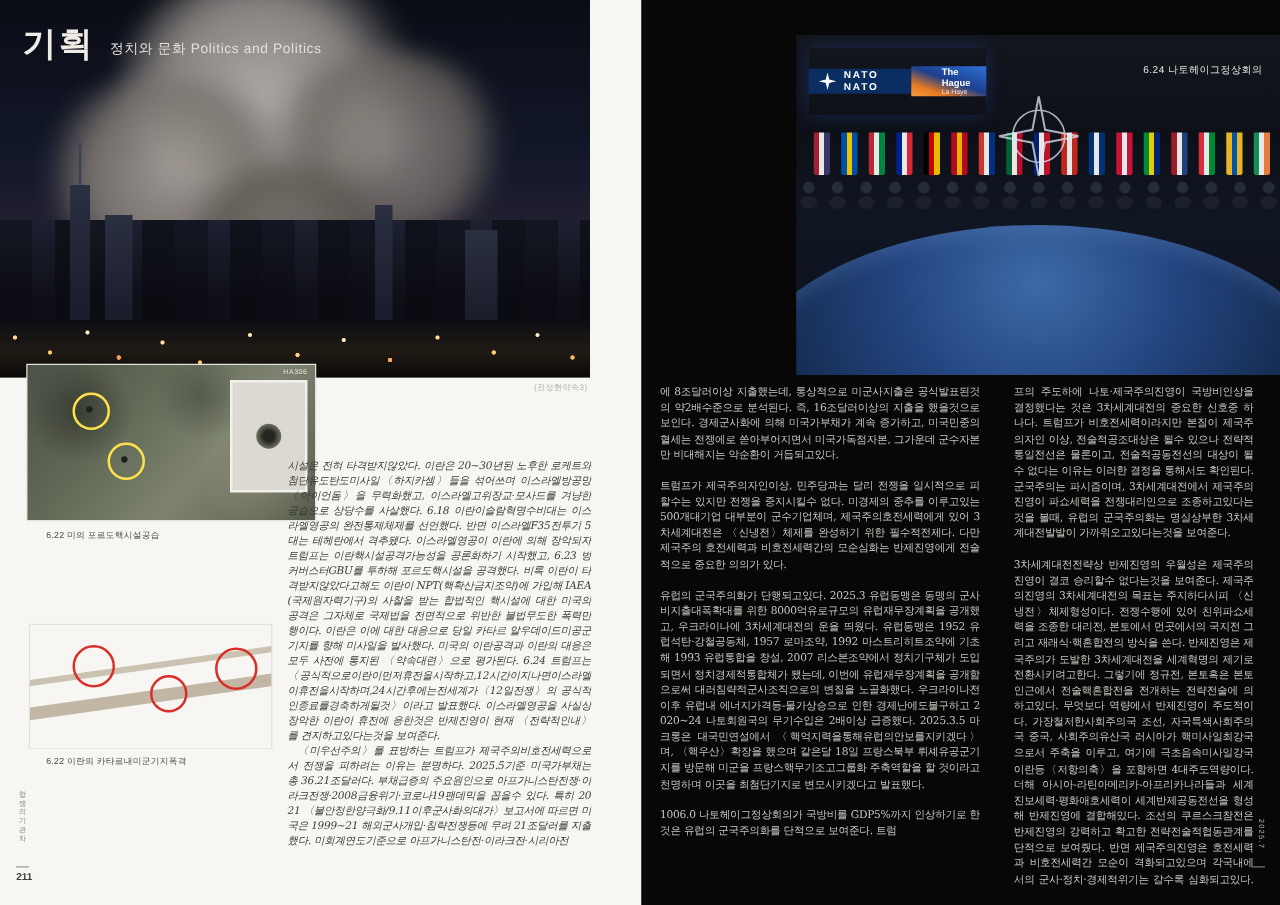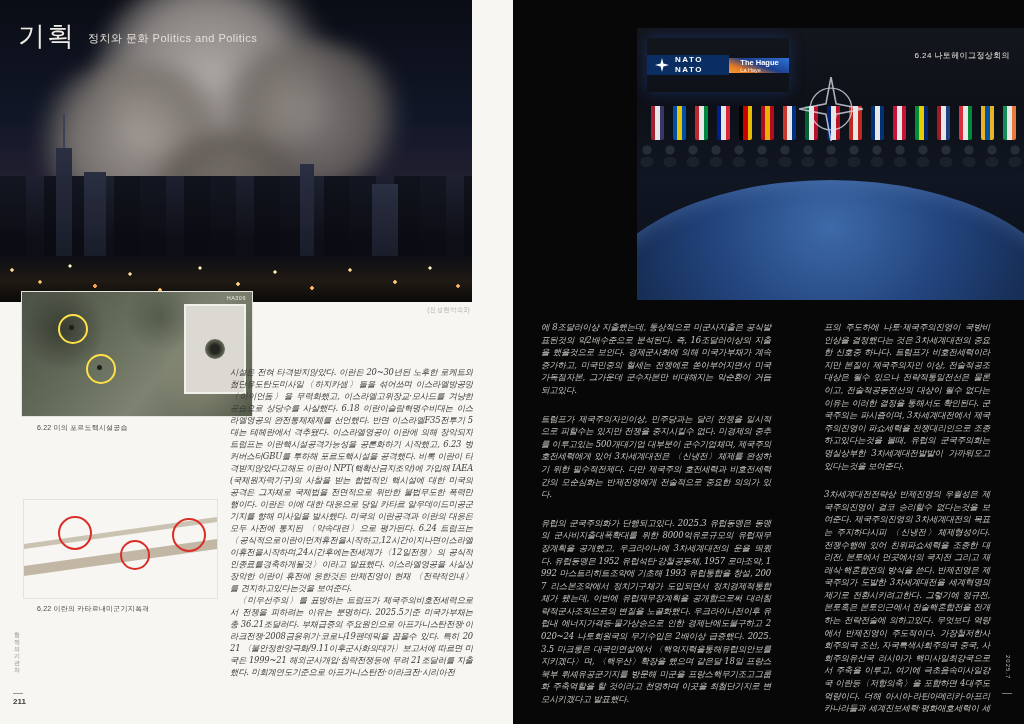--- a/index.html
+++ b/index.html
@@ -42,21 +42,21 @@
       radial-gradient(circle 2px at 275px 16px,#ffe8ae 0 1.3px,transparent 2px),
       radial-gradient(circle 2px at 312px 32px,#ffab55 0 1.6px,transparent 2px),
       radial-gradient(circle 2px at 350px 14px,#ffdd95 0 1.3px,transparent 2px),
       radial-gradient(circle 2px at 395px 26px,#ffc873 0 1.5px,transparent 2px),
       radial-gradient(circle 2px at 430px 12px,#fff3c6 0 1.2px,transparent 2px),
       radial-gradient(circle 2px at 458px 30px,#ffb35f 0 1.5px,transparent 2px),
       linear-gradient(180deg,#0d0e14 0%,#201a14 55%,#0a0908 100%);
     background-size:auto,auto,auto,auto,auto,auto,auto,auto,auto,auto,auto,auto,auto,auto,100% 100%;}
   
   #header{position:absolute;left:18px;top:22px;color:#efece6;display:flex;align-items:flex-end;gap:12px;}
-  #kicker{font-family:"DejaVu Serif","Liberation Serif",serif;font-size:27px;font-weight:normal;letter-spacing:2px;line-height:1;}
+  #kicker{font-family:"DejaVu Serif","Liberation Serif",serif;font-size:27px;font-weight:bold;letter-spacing:2px;line-height:1;}
   #header-sub{font-size:11px;padding-bottom:3px;color:#e3dfd8;letter-spacing:.5px;}
   
   #photo-credit{position:absolute;left:330px;top:306px;width:140px;text-align:right;
     font-size:6.5px;color:#b7b3ac;letter-spacing:.3px;}
   
   .figure{position:absolute;box-shadow:0 0 0 1px #e4e2dc;}
   #sat1{left:22px;top:292px;width:230px;height:124px;overflow:hidden;
     background:
       radial-gradient(circle 60px at 18% 30%,rgba(30,34,26,.55),transparent 70%),
       radial-gradient(circle 70px at 80% 70%,rgba(156,150,128,.5),transparent 70%),
@@ -104,42 +104,42 @@
   #rule-left{left:13px;top:693px;}
   #rule-right{left:489px;top:693px;background:#777;}
   
   #nato-photo{position:absolute;left:124px;top:28px;width:387px;height:272px;overflow:hidden;
     background:linear-gradient(180deg,#14161d 0%,#0d1017 30%,#101622 55%,#0a0e18 100%);}
   #screen{position:absolute;left:10px;top:10px;width:142px;height:54px;display:flex;
     box-shadow:0 0 14px rgba(40,90,200,.35);align-items:center;}
   #screen-left{width:58%;background:#0a2d62;color:#fff;display:flex;align-items:center;gap:6px;padding-left:8px;box-sizing:border-box;}
   #screen-left .wordmark{font-size:8px;font-weight:bold;letter-spacing:1.5px;line-height:1.25;}
   #screen-right{width:42%;background:linear-gradient(200deg,#2f72d8 0%,#1c3f8f 48%,#e87a20 78%,#f59d3e 100%);
-    color:#fff;display:flex;flex-direction:column;justify-content:center;padding-left:11px;box-sizing:border-box;}
+    color:#fff;display:flex;flex-direction:column;justify-content:center;padding-left:24px;box-sizing:border-box;}
   #screen-right .hague{font-size:7.5px;font-weight:bold;}
   #screen-right .hague2{font-size:5.5px;opacity:.85;}
   #flag-row{position:absolute;left:0;top:78px;width:100%;height:40px;display:flex;gap:9px;
     padding-left:14px;filter:blur(.4px);opacity:.9;}
   .flag{width:13px;height:34px;border-radius:0 0 2px 2px;}
   #people-row{position:absolute;left:0;top:112px;width:100%;height:46px;
     background-image:radial-gradient(circle 5px at 10px 10px,#262c38 0 4.2px,transparent 5px),
       radial-gradient(ellipse 9px 7px at 10px 22px,#1b202b 0 70%,transparent 75%);
     background-size:23px 46px;}
   #table{position:absolute;left:-12%;top:56%;width:124%;height:96%;border-radius:50%;
     background:radial-gradient(ellipse at 50% 18%,#3d6aa8 0%,#22437c 35%,#122647 70%,#0b1930 100%);
     box-shadow:inset 0 4px 18px rgba(130,170,230,.25);}
   #table-star{position:absolute;left:50%;top:18%;transform:translateX(-50%);opacity:.75;}
   #section-label{position:absolute;right:14px;top:50px;font-size:8px;color:#e8e6e1;letter-spacing:.4px;z-index:5;}
   
   .dark-col{position:absolute;top:305px;height:407px;overflow:hidden;
     font-family:"DejaVu Serif","Liberation Serif",serif;
     font-size:8.5px;line-height:12.6px;color:#c9c7c2;text-align:justify;word-break:break-all;letter-spacing:-.2px;}
   #right-col1{left:12px;width:262px;}
   #right-col2{left:295px;width:198px;}
-  .dark-col p{margin:16px;font-style:italic;}
+  .dark-col p{margin:3px;}
   .dark-col p+p{margin-top:12px;}
 </style>
 </head>
 <body>
 
 <div id="canvas">
 
   <div class="page" id="page-left">
 
     <div id="main-photo">

